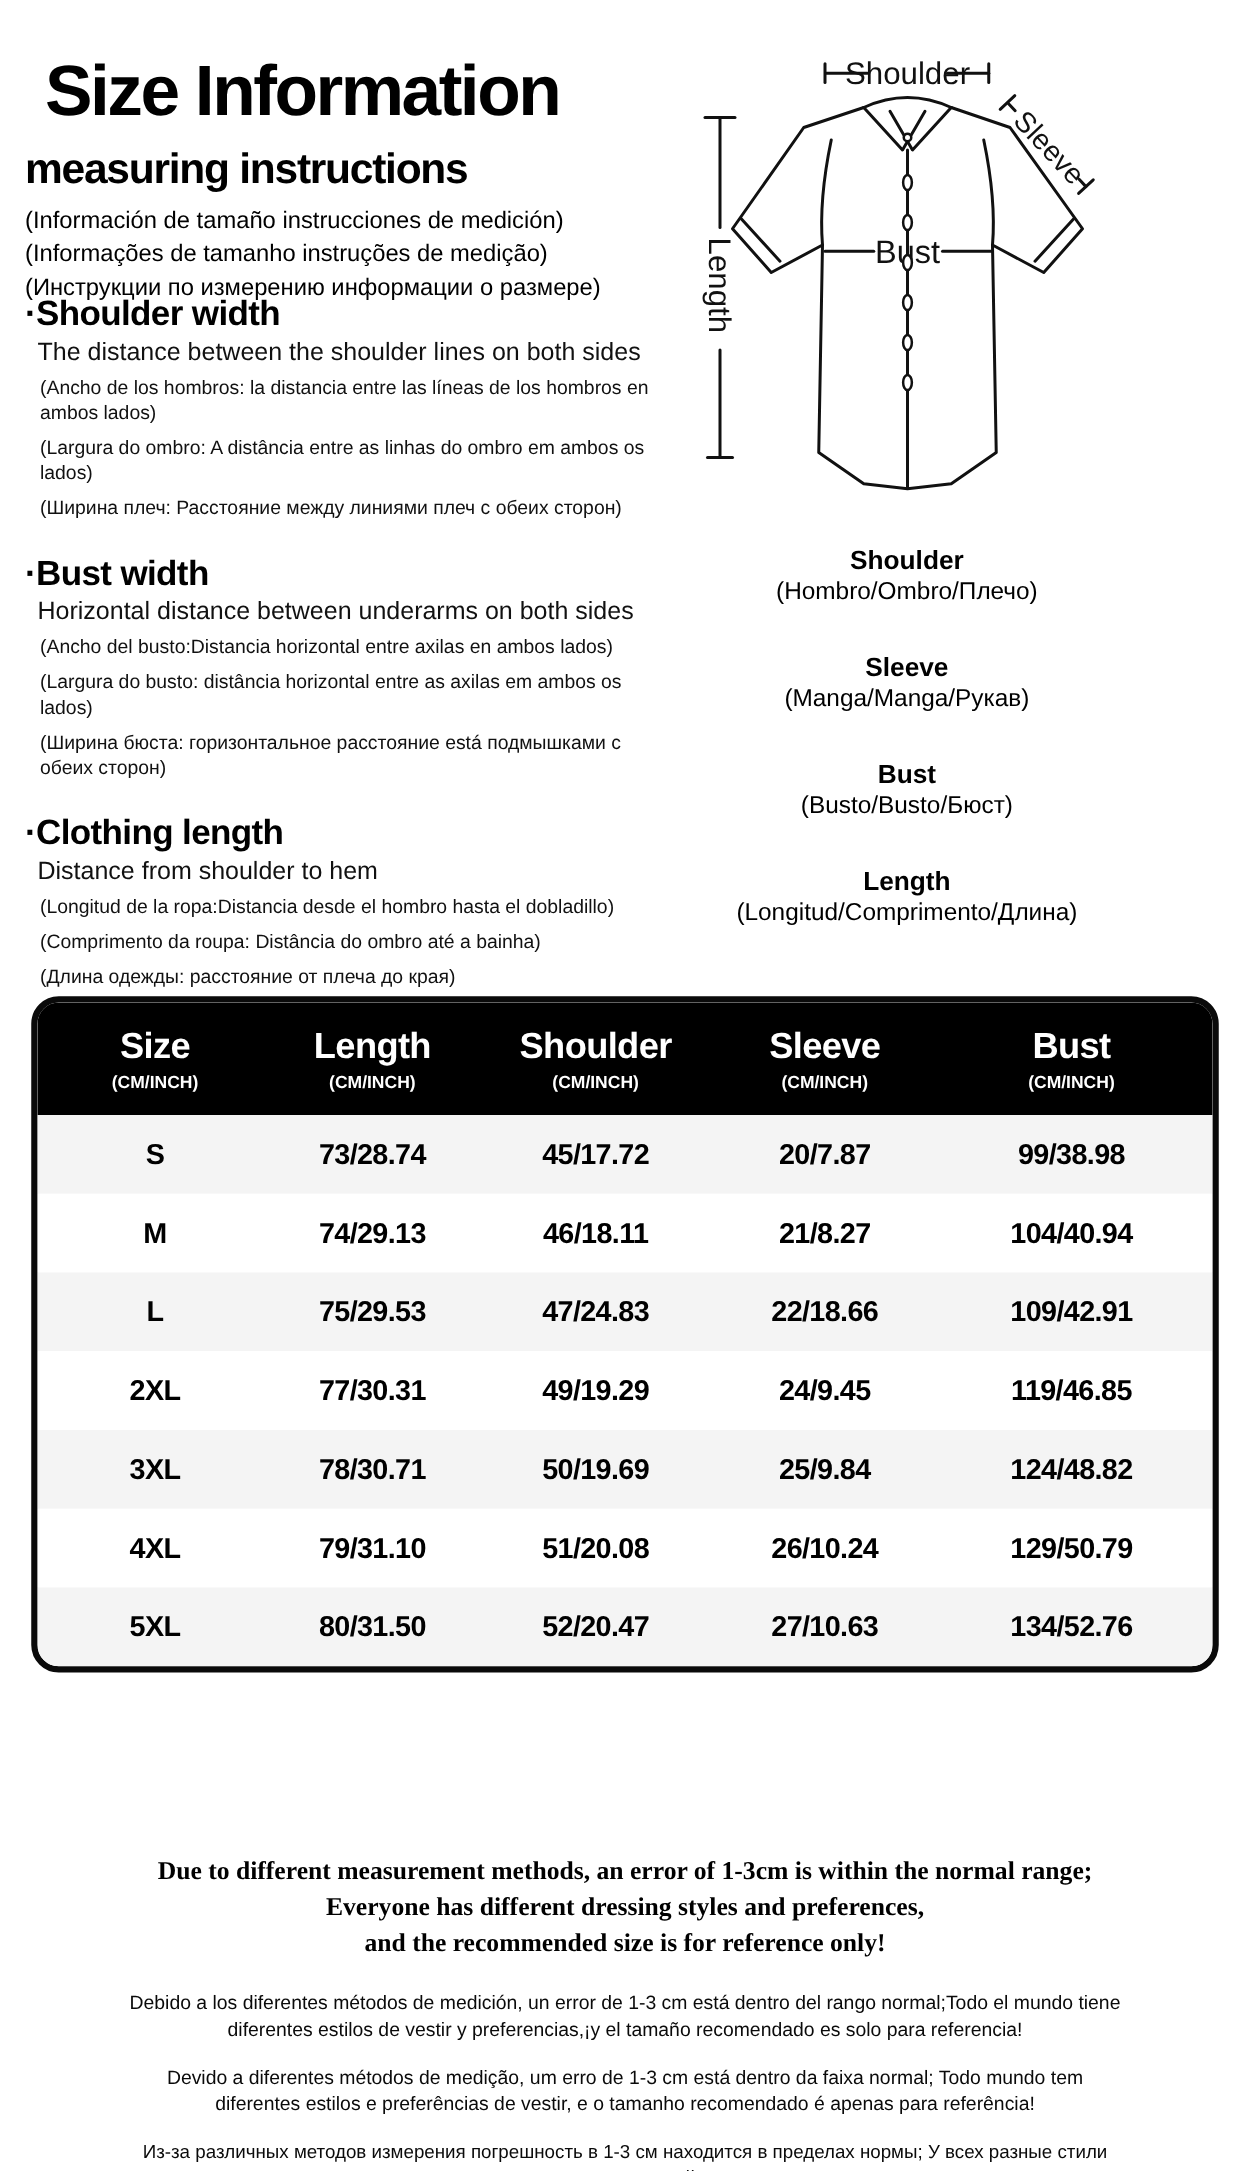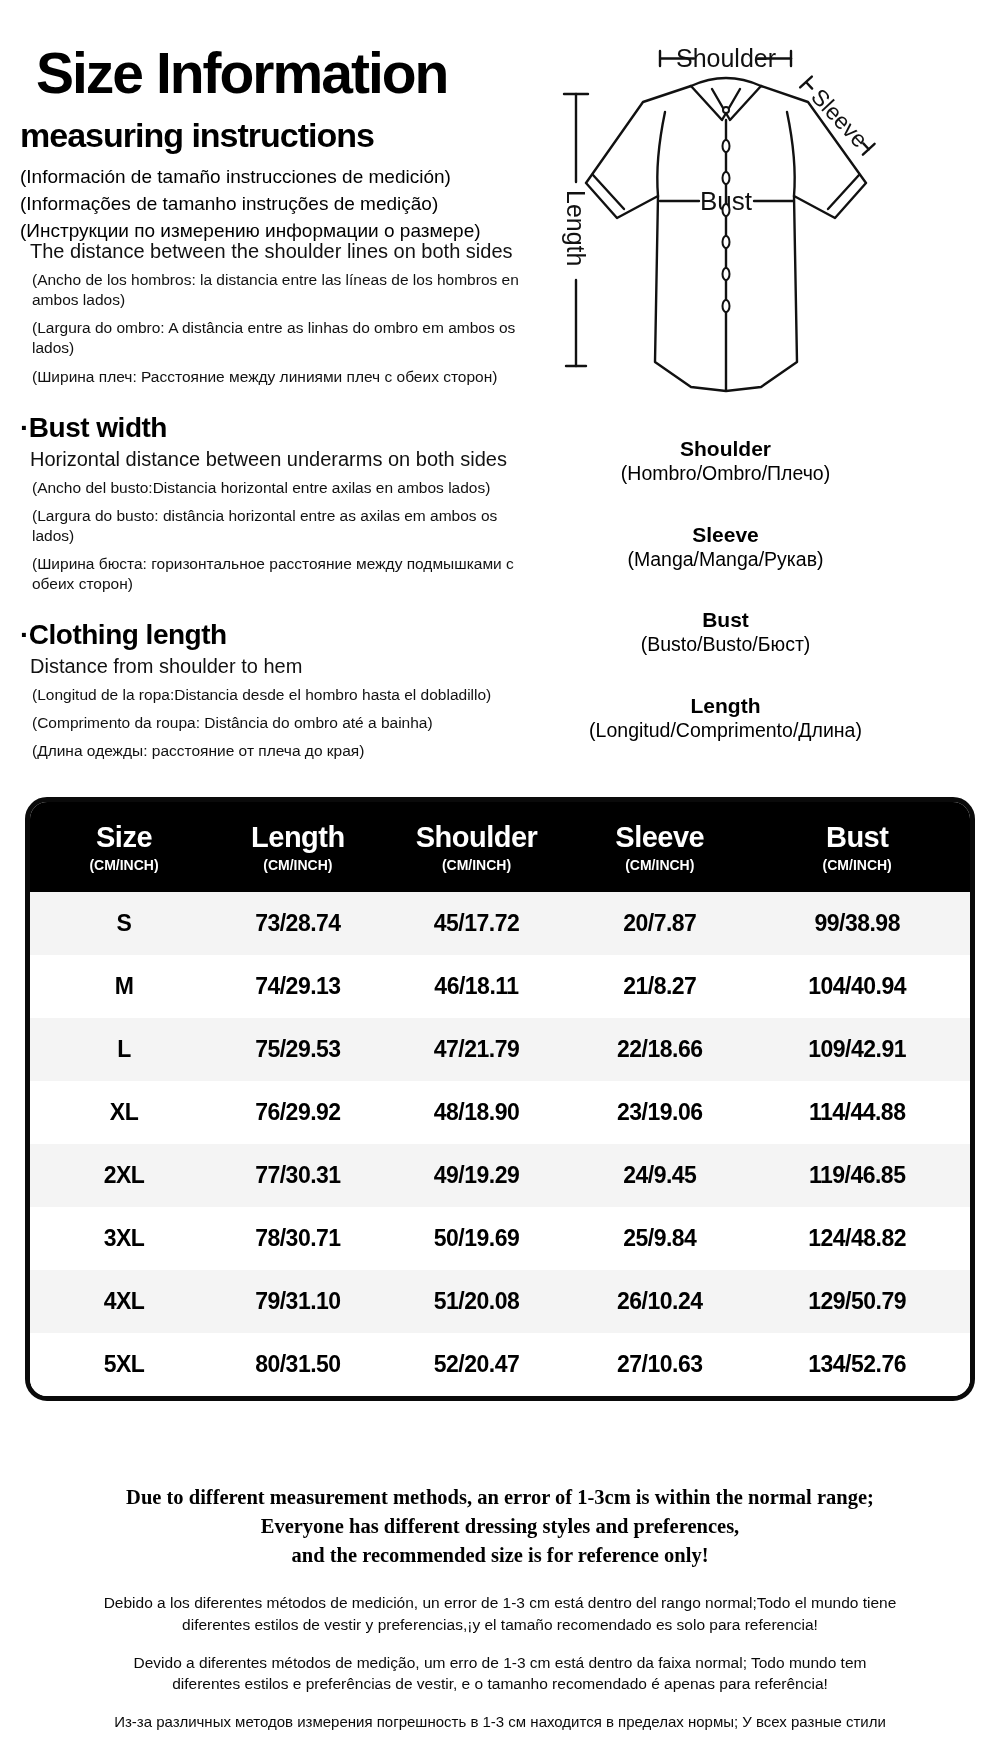--- a/index.html
+++ b/index.html
@@ -53,31 +53,32 @@
   <div class="head">
     <div class="h1">Size Information</div>
     <div class="h2">measuring instructions</div>
     <div class="head-trans">(Información de tamaño instrucciones de medición)
 (Informações de tamanho instruções de medição)
 (Инструкции по измерению информации о размере)</div>
   </div>
 
   <div class="sections">
     <div class="section">
+      <div class="sec-title">·Shoulder width</div>
       <div class="sec-desc">The distance between the shoulder lines on both sides</div>
       <div class="sec-trans">(Ancho de los hombros: la distancia entre las líneas de los hombros en ambos lados)</div>
       <div class="sec-trans">(Largura do ombro: A distância entre as linhas do ombro em ambos os lados)</div>
       <div class="sec-trans">(Ширина плеч: Расстояние между линиями плеч с обеих сторон)</div>
     </div>
     <div class="section">
       <div class="sec-title">·Bust width</div>
       <div class="sec-desc">Horizontal distance between underarms on both sides</div>
       <div class="sec-trans">(Ancho del busto:Distancia horizontal entre axilas en ambos lados)</div>
       <div class="sec-trans">(Largura do busto: distância horizontal entre as axilas em ambos os lados)</div>
-      <div class="sec-trans">(Ширина бюста: горизонтальное расстояние между подмышками с обеих сторон)</div>
+      <div class="sec-trans">(Ширина бюста: горизонтальное расстояние está подмышками с обеих сторон)</div>
     </div>
     <div class="section">
       <div class="sec-title">·Clothing length</div>
       <div class="sec-desc">Distance from shoulder to hem</div>
       <div class="sec-trans">(Longitud de la ropa:Distancia desde el hombro hasta el dobladillo)</div>
       <div class="sec-trans">(Comprimento da roupa: Distância do ombro até a bainha)</div>
       <div class="sec-trans">(Длина одежды: расстояние от плеча до края)</div>
     </div>
   </div>
 
@@ -196,30 +197,23 @@
       <div class="tr">
         <div class="td c0">M</div>
         <div class="td c1">74/29.13</div>
         <div class="td c2">46/18.11</div>
         <div class="td c3">21/8.27</div>
         <div class="td c4">104/40.94</div>
       </div>
       <div class="tr">
         <div class="td c0">L</div>
         <div class="td c1">75/29.53</div>
-        <div class="td c2">47/21.79</div>
+        <div class="td c2">47/24.83</div>
         <div class="td c3">22/18.66</div>
         <div class="td c4">109/42.91</div>
-      </div>
-      <div class="tr">
-        <div class="td c0">XL</div>
-        <div class="td c1">76/29.92</div>
-        <div class="td c2">48/18.90</div>
-        <div class="td c3">23/19.06</div>
-        <div class="td c4">114/44.88</div>
       </div>
       <div class="tr">
         <div class="td c0">2XL</div>
         <div class="td c1">77/30.31</div>
         <div class="td c2">49/19.29</div>
         <div class="td c3">24/9.45</div>
         <div class="td c4">119/46.85</div>
       </div>
       <div class="tr">
         <div class="td c0">3XL</div>

